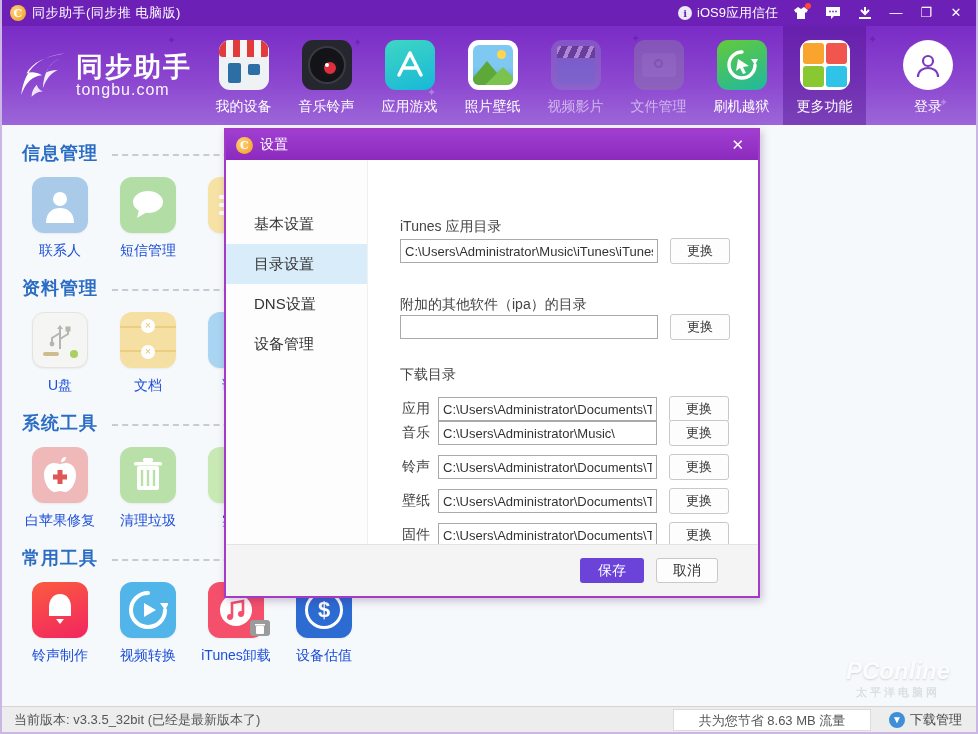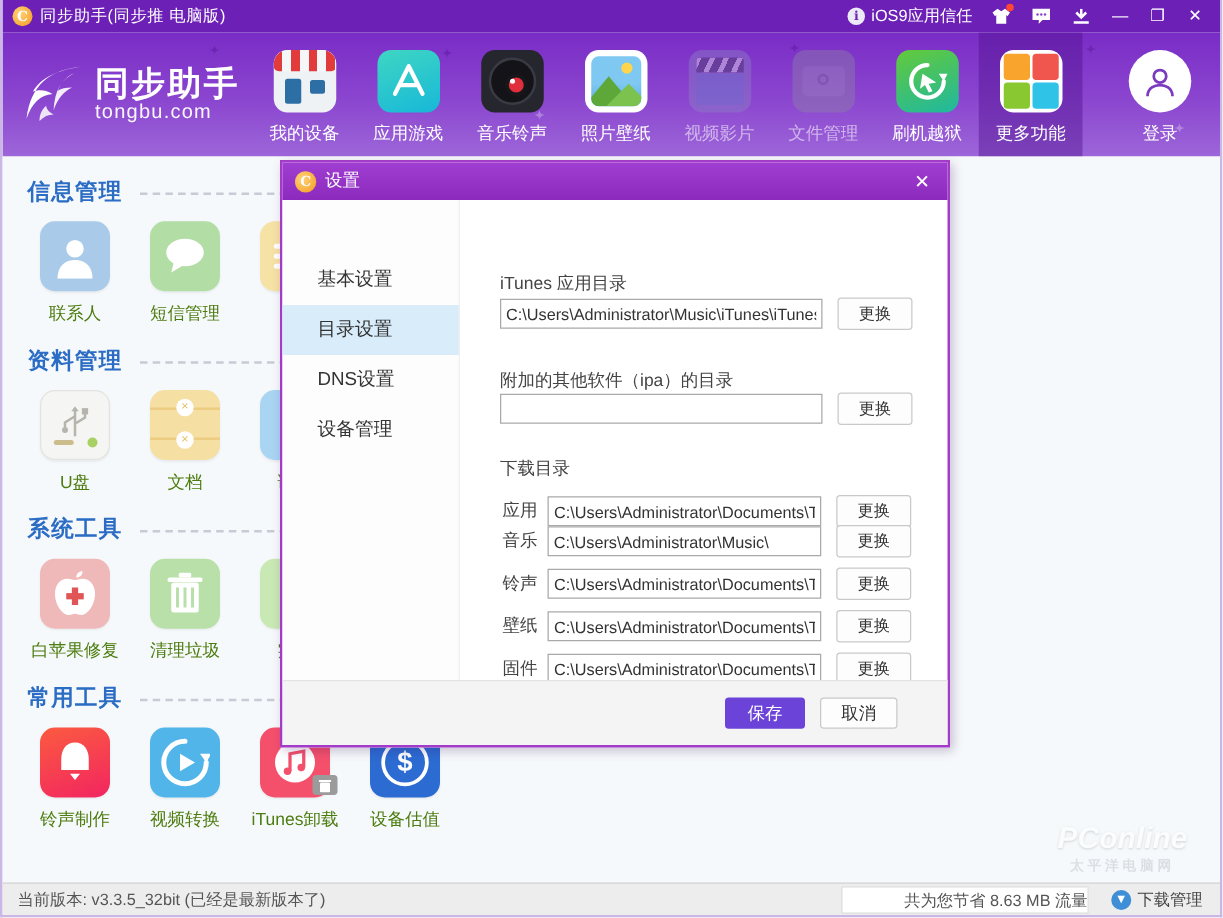--- a/index.html
+++ b/index.html
@@ -78,21 +78,21 @@
   
   .content { position:absolute; left:0; top:125px; width:100%; height:583px; background:#f6f9fb; }
   .section { position:absolute; left:0; width:380px; }
   .sec-head { display:flex; align-items:center; padding-left:20px; }
   .sec-title { color:#2b6cc4; font-size:18px; font-weight:bold; letter-spacing:1px; white-space:nowrap; }
   .sec-line { flex:1; border-top:2px dashed #c6ccd6; margin:4px 0 0 14px; }
   .sec-items { display:flex; gap:28px; padding-left:28px; margin-top:12px; }
   .s-item { width:60px; display:flex; flex-direction:column; align-items:center; cursor:pointer; }
   .s-icon { width:56px; height:56px; border-radius:12px; position:relative; flex:none;
             display:flex; align-items:center; justify-content:center; box-shadow:0 1px 2px rgba(0,0,0,.06); }
-  .s-label { margin-top:9px; font-size:14px; color:#4d7c0f; white-space:nowrap; }
+  .s-label { margin-top:9px; font-size:14px; color:#1d4ed8; white-space:nowrap; }
 
   .ic-contact { background:#a9cbe9; }
   .ic-sms { background:#b2dda5; }
   .ic-note { background:#f6e2a4; display:flex; flex-direction:column; align-items:center; justify-content:center; gap:4px; }
   .ic-note i { width:34px; height:4px; background:#fff; border-radius:2px; }
   .ic-usb { background:#f5f5f3; border:1px solid #e3e3df; }
   .ic-usb .led { position:absolute; right:9px; bottom:9px; width:8px; height:8px; border-radius:50%; background:#a8d062; }
   .ic-usb .dash { position:absolute; left:10px; bottom:11px; width:16px; height:4px; border-radius:2px; background:#cdbd8d; }
   .ic-doc { background:#f5dfa3; }
   .ic-doc .band { position:absolute; left:0; right:0; top:14px; height:2px; background:#eccd82; }
@@ -141,21 +141,21 @@
   .dlg-foot { position:absolute; left:0; right:0; bottom:0; height:52px; background:#f4f4f4; border-top:1px solid #e3e3e3;
               display:flex; align-items:center; justify-content:flex-end; gap:12px; padding-right:40px; }
   .btn-save { width:64px; height:25px; background:#6b43d8; color:#fff; border:none; border-radius:3px; font-size:14px; cursor:pointer; font-family:inherit; }
   .btn-cancel { width:62px; height:25px; background:#fdfdfd; color:#333; border:1px solid #c9c9c9; border-radius:3px; font-size:14px; cursor:pointer; font-family:inherit; }
 
   
   .statusbar { position:absolute; left:0; bottom:0; width:100%; height:26px; background:#ededed; border-top:1px solid #d4d4d4;
                display:flex; align-items:center; font-size:13px; color:#555; z-index:6; }
   .sb-version { padding-left:12px; }
   .sb-right { margin-left:auto; display:flex; align-items:center; padding-right:14px; }
-  .sb-savings { width:198px; height:22px; background:#fff; border:1px solid #dcdcdc; text-align:right; line-height:22px;
+  .sb-savings { width:198px; height:22px; background:#fff; border:1px solid #dcdcdc; text-align:center; line-height:22px;
                 color:#555; margin-right:18px; }
   .dl-circle { width:16px; height:16px; border-radius:50%; background:#3f8fd6; color:#fff; display:flex; align-items:center;
                justify-content:center; font-size:10px; margin-right:5px; }
   .sb-dl { color:#444; cursor:pointer; display:flex; align-items:center; }
 </style>
 </head>
 <body>
 
 <div id="window">
 
@@ -216,32 +216,32 @@
     <div class="nav-items">
       <div class="nav-item">
         <div class="nav-icon ic-store">
           <span class="awning"></span>
             <span class="door"></span>
             <span class="win"></span>
         </div>
         <span class="nav-label">我的设备</span>
       </div>
       <div class="nav-item">
+        <div class="nav-icon ic-music">
+            <span class="vinyl"></span>
+          </div>
+        <span class="nav-label">音乐铃声</span>
+      </div>
+      <div class="nav-item">
         <div class="nav-icon ic-appstore">
           <svg width="30" height="28" viewBox="0 0 30 28">
               <path d="M15 2 L26 24 M15 2 L4 24 M8 17 L22 17" stroke="#fff" stroke-width="3.4" stroke-linecap="round" fill="none"></path>
             </svg>
         </div>
         <span class="nav-label">应用游戏</span>
-      </div>
-      <div class="nav-item">
-        <div class="nav-icon ic-music">
-            <span class="vinyl"></span>
-          </div>
-        <span class="nav-label">音乐铃声</span>
       </div>
       <div class="nav-item">
         <div class="nav-icon ic-photo">
           <span class="sky">
               <span class="sun"></span>
               <span class="mtn1"></span>
               <span class="mtn2"></span>
             </span>
         </div>
         <span class="nav-label">照片壁纸</span>

